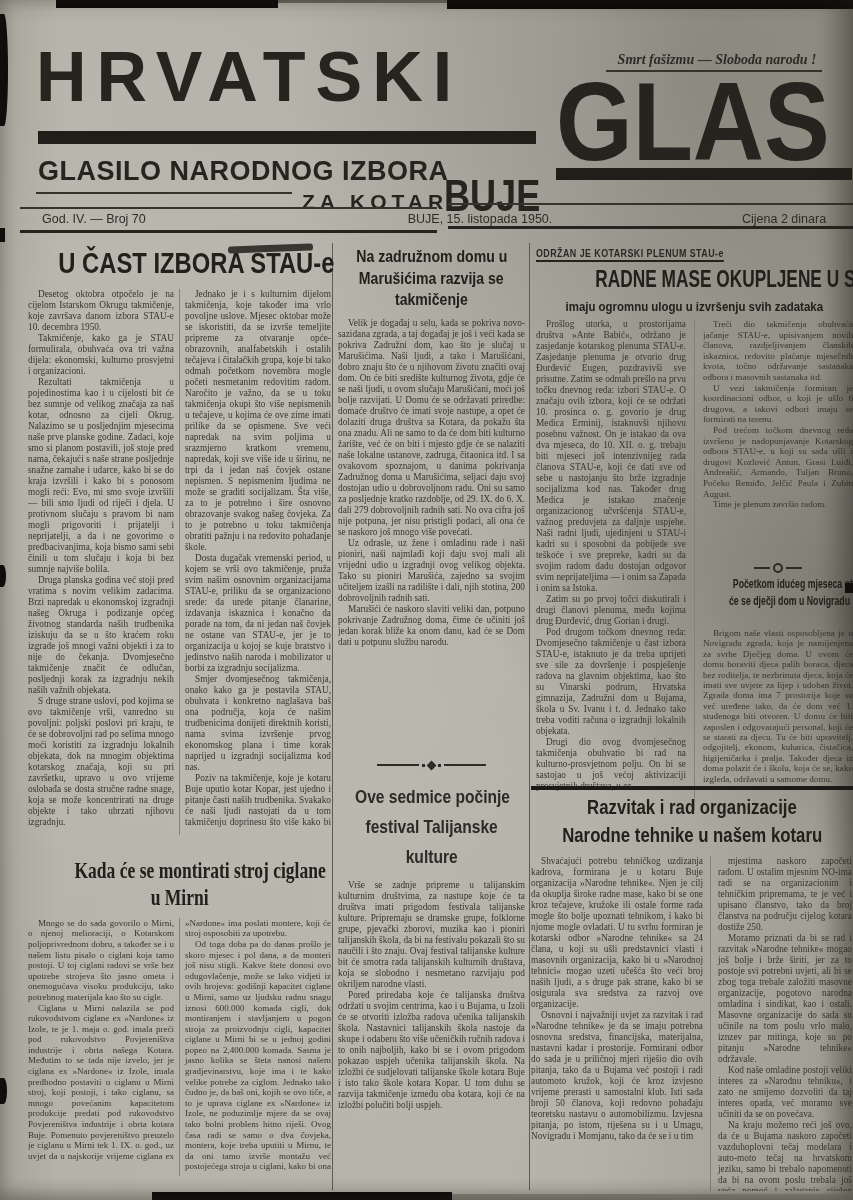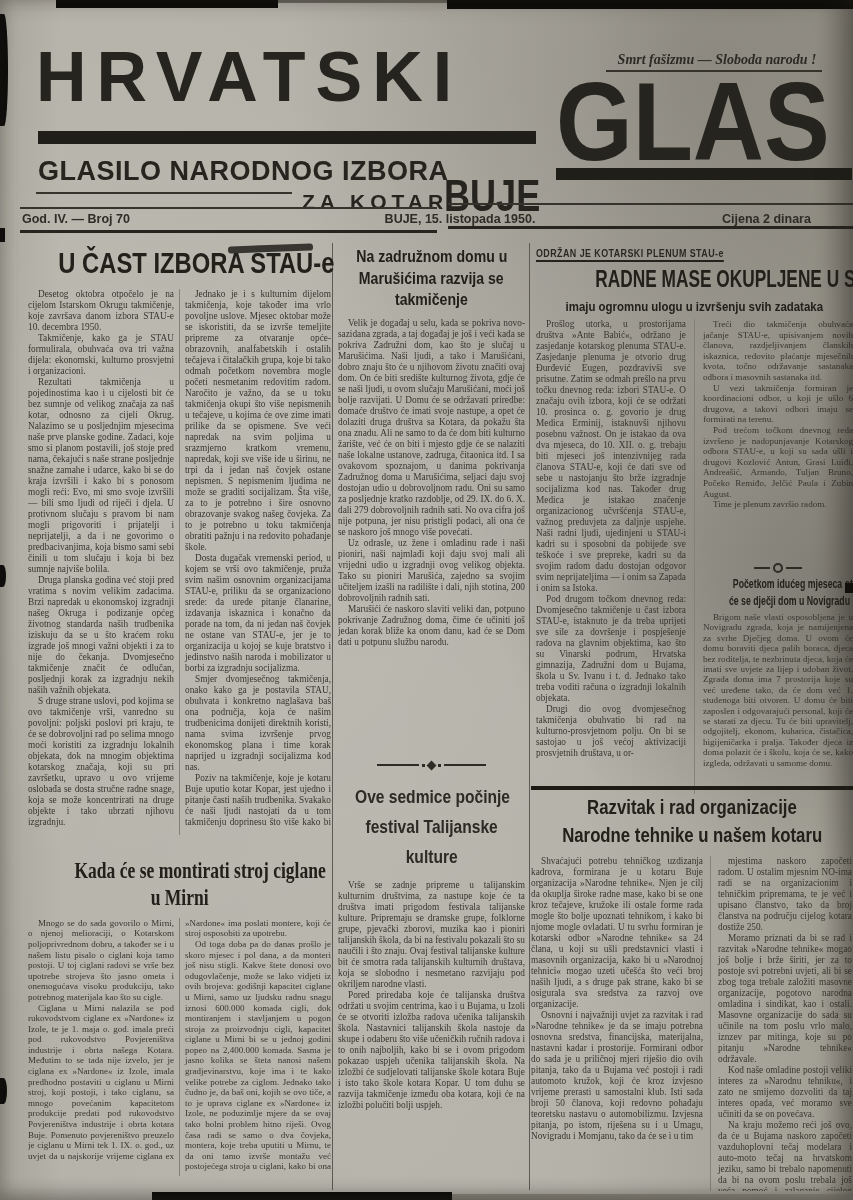--- a/index.html
+++ b/index.html
@@ -20,21 +20,21 @@
   .condense{display:inline-block;white-space:nowrap;transform-origin:center;}
   .condense.left{transform-origin:left center;}
 
   
   .slogan{font-family:"Liberation Serif",serif;font-style:italic;font-weight:bold;font-size:14px;color:#2c2a24;}
   .title1{font-weight:bold;font-size:70px;line-height:1;letter-spacing:10px;color:#26241e;}
   .title2{font-weight:bold;font-size:112px;line-height:1;color:#26241e;transform:scaleX(.88);transform-origin:left center;}
   .subtitle{font-weight:bold;font-size:27px;letter-spacing:.5px;color:#26241e;}
   .zakotar{font-weight:bold;font-size:21px;letter-spacing:5px;color:#26241e;}
   .buje{font-weight:bold;font-size:44px;line-height:1;color:#26241e;transform:scaleX(.82);transform-origin:left center;}
-  .dateline{font-weight:bold;font-size:12.5px;color:#2e2c26;}
+  .dateline{font-weight:normal;font-size:12.5px;color:#2e2c26;margin-left:20px;}
 
   
   .kicker{font-weight:bold;font-size:12px;letter-spacing:2px;text-align:center;color:#232119;}
   .hl{font-weight:bold;color:#21201a;text-align:center;line-height:1.12;}
   .body-text{font-family:"Liberation Serif",serif;font-size:9.3px;line-height:11px;
     color:#38362f;text-align:justify;overflow:hidden;}
   .body-text p{margin:0;text-indent:10px;}
   .two-col{column-count:2;column-gap:11px;column-rule:1px solid #84817a;column-fill:auto;}
   .flex-cols{display:flex;align-items:stretch;}
   .colrule{border-left:1px solid #84817a;}
@@ -160,20 +160,21 @@
     </div>
     <div class="hl" style="margin-top:4px;height:28px;">
       <span class="condense" style="font-size:24px;transform:scaleX(.72);">RADNE MASE OKUPLJENE U STAU-i</span>
     </div>
     <div class="hl" style="margin-top:3px;height:16px;">
       <span class="condense" style="font-size:13px;transform:scaleX(.88);">imaju ogromnu ulogu u izvršenju svih zadataka</span>
     </div>
     <div class="flex-cols" style="margin-top:6px;">
       <div class="body-text" style="width:150px;height:472px;">
         <p>Prošlog utorka, u prostorijama društva »Ante Babić«, održano je zasjedanje kotarskog plenuma STAU-e. Zasjedanje plenuma je otvorio drug Đurđević Eugen, pozdravivši sve prisutne. Zatim se odmah prešlo na prvu točku dnevnog reda: izbori STAU-e. O značaju ovih izbora, koji će se održati 10. prosinca o. g. govorio je drug Medica Erminij, istaknuvši njihovu posebnu važnost. On je istakao da ova dva mjeseca, do 10. XII. o. g. trebaju biti mjeseci još intenzivnijeg rada članova STAU-e, koji će dati sve od sebe u nastojanju što brže izgradnje socijalizma kod nas. Također drug Medica je istakao značenje organizacionog učvršćenja STAU-e, važnog preduvjeta za daljnje uspjehe. Naši radni ljudi, ujedinjeni u STAU-i kadri su i sposobni da pobijede sve teškoće i sve prepreke, kadri su da svojim radom dadu dostojan odgovor svim neprijateljima — i onim sa Zapada i onim sa Istoka.</p>
+        <p>Zatim su po prvoj točci diskutirali i drugi članovi plenuma, među kojima drug Đurđević, drug Gorian i drugi.</p>
         <p>Pod drugom točkom dnevnog reda: Dvomjesečno takmičenje u čast izbora STAU-e, istaknuto je da treba uprijeti sve sile za dovršenje i pospješenje radova na glavnim objektima, kao što su Vinarski podrum, Hrvatska gimnazija, Zadružni dom u Bujama, škola u Sv. Ivanu i t. d. Jednako tako treba voditi računa o izgradnji lokalnih objekata.</p>
         <p>Drugi dio ovog dvomjesečnog takmičenja obuhvatio bi rad na kulturno-prosvjetnom polju. On bi se sastojao u još većoj aktivizaciji prosvjetnih društava, u or-</p>
       </div>
       <div class="colrule" style="margin-left:8px;padding-left:8px;width:150px;">
         <div class="body-text" style="height:241px;font-size:9.1px;line-height:10.6px;">
           <p>Treći dio takmičenja obuhvaća jačanje STAU-e, upisivanjem novih članova, razdjeljivanjem članskih iskaznica, redovito plaćanje mjesečnih kvota, točno održavanje sastanaka odbora i masovnih sastanaka itd.</p>
           <p>U vezi takmičenja formiran je koordinacioni odbor, u koji je ušlo 6 drugova, a takovi odbori imaju se formirati na terenu.</p>
           <p>Pod trećom točkom dnevnog reda izvršeno je nadopunjavanje Kotarskog odbora STAU-e, u koji su sada ušli i drugovi Kozlović Antun, Grasi Luiđi, Andreašić, Armando, Tuljan Bruno, Počeko Remiđo, Jelčić Paula i Zubin August.</p>
           <p>Time je plenum završio radom.</p>
         </div>
@@ -182,21 +183,21 @@
           <div class="orn" style="margin:3px 0 2px;">
             <div class="bar" style="width:16px;height:1.5px;"></div>
               <div class="ring"></div>
               <div class="bar" style="width:16px;height:1.5px;"></div>
           </div>
           <div class="hl" style="line-height:16px;">
             <span class="condense" style="font-size:12.5px;transform:scaleX(.70);">Početkom idućeg mjeseca otvorit</span><br>
             <span class="condense" style="font-size:12.5px;transform:scaleX(.70);">će se dječji dom u Novigradu</span>
           </div>
           <div class="abs artifact" style="right:-1px;top:20px;width:9px;height:10px;"></div>
-          <div class="body-text" style="margin-top:3px;height:182px;font-size:9.1px;line-height:10.4px;">
+          <div class="body-text" style="margin-top:19px;height:182px;font-size:9.1px;line-height:10.4px;">
             <p>Brigom naše vlasti osposobljena je u Novigradu zgrada, koja je namijenjena za svrhe Dječjeg doma. U ovom će domu boraviti djeca palih boraca, djeca bez roditelja, te nezbrinuta djeca, koja će imati sve uvjete za lijep i udoban život. Zgrada doma ima 7 prostorija koje su već uređene tako, da će dom već 1. studenoga biti otvoren. U domu će biti zaposlen i odgovarajući personal, koji će se starati za djecu. Tu će biti upravitelj, odgojitelj, ekonom, kuharica, čistačica, higijeničarka i pralja. Također djeca iz doma polazit će i školu, koja će se, kako izgleda, održavati u samome domu.</p>
           </div>
         </div>
       </div>
     </div>
   </div>
 
   <div class="abs" style="left:531px;top:786px;width:322px;height:4px;background:#1b1a15;"></div>
 
   <div class="abs" style="left:531px;top:794px;width:322px;">

